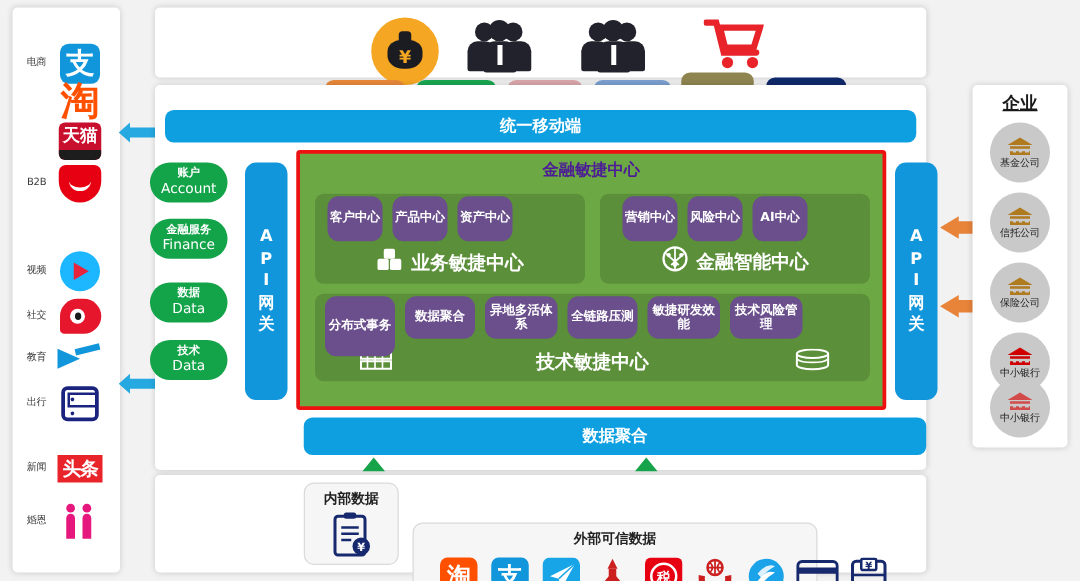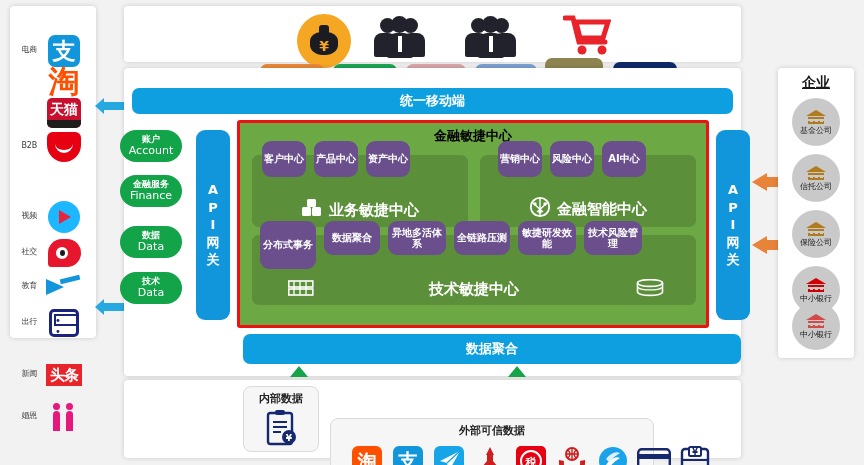--- a/index.html
+++ b/index.html
@@ -10,21 +10,21 @@
     overflow: hidden;
     position: relative;
   }
   .canvas { position: absolute; inset: 0; }
 
   
   .panel { position: absolute; background: #ffffff; border-radius: 4px;
            box-shadow: 0 0 5px rgba(0,0,0,.16); }
 
   
-  #left-col { left: 10px; top: 6px; width: 86px; height: 332px; }
+  #left-col { left: 10px; top: 6px; width: 86px; height: 452px; }
   .ch-row { position: absolute; left: 0; width: 86px; height: 37px;
             display: flex; align-items: center; }
   .ch-label { width: 30px; font-size: 8px; color: #3a3a3a; text-align: right;
               padding-right: 3px; line-height: 1.1; letter-spacing: -.2px; }
   .ch-logo { width: 48px; height: 37px; display: flex; align-items: center;
              justify-content: center; }
 
   
   .lg { position: relative; display: block; }
   .lg-alipay { width: 32px; height: 32px; border-radius: 7px; background: #1296db;
@@ -139,32 +139,32 @@
               display: flex; flex-direction: column; align-items: center;
               justify-content: center; }
   .cap-pill .cn { font-size: 9px; font-weight: bold; line-height: 1.1; }
   .cap-pill .en { font-size: 11px; font-weight: normal; line-height: 1.15; }
 
   
   #core-frame { position: absolute; left: 237px; top: 120px; width: 472px;
                 height: 208px; border: 3px solid #ee1111; border-radius: 3px;
                 background: #6ca844; }
   #core-title { position: absolute; left: 0; top: 4px; width: 100%;
-                text-align: center; color: #000000; font-size: 13px; font-weight: bold; }
+                text-align: center; color: #4c1d95; font-size: 13px; font-weight: bold; }
   .core-group { position: absolute; background: #5b8f3a; border-radius: 7px; }
   #grp-biz { left: 12px; top: 32px; width: 216px; height: 72px; }
   #grp-ai  { left: 240px; top: 32px; width: 216px; height: 72px; }
   #grp-tech{ left: 12px; top: 112px; width: 444px; height: 70px; }
   .grp-title { position: absolute; bottom: 5px; width: 100%; text-align: center;
                color: #fff; font-size: 15px; font-weight: bold;
                display: flex; align-items: center; justify-content: center; gap: 6px; }
   .pchip { position: absolute; background: #6a4f8c; border-radius: 9px;
            color: #fff; font-size: 10px; font-weight: bold; text-align: center;
            line-height: 1.15; display: flex; align-items: center;
-           justify-content: center; padding: 0 2px; }
+           justify-content: center; padding: 0 2px; margin-top: 16px; }
 
   
   .data-box { position: absolute; background: #f6f6f6; border: 1px solid #dadada;
               border-radius: 8px; }
   #internal-box { left: 243px; top: 386px; width: 76px; height: 66px; }
   #external-box { left: 330px; top: 386px; width: 324px; height: 66px; margin-top: 32px; }
   .data-cap { position: absolute; top: 4px; width: 100%; text-align: center;
               font-size: 11px; color: #222; font-weight: bold; }
   .tri-up { position: absolute; width: 0; height: 0;
             border-left: 9px solid transparent; border-right: 9px solid transparent;

